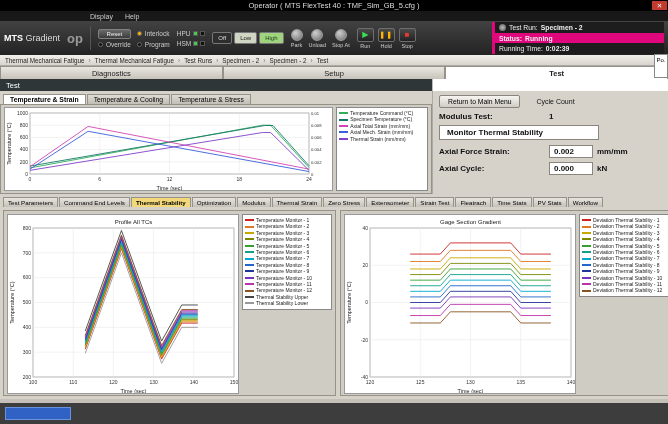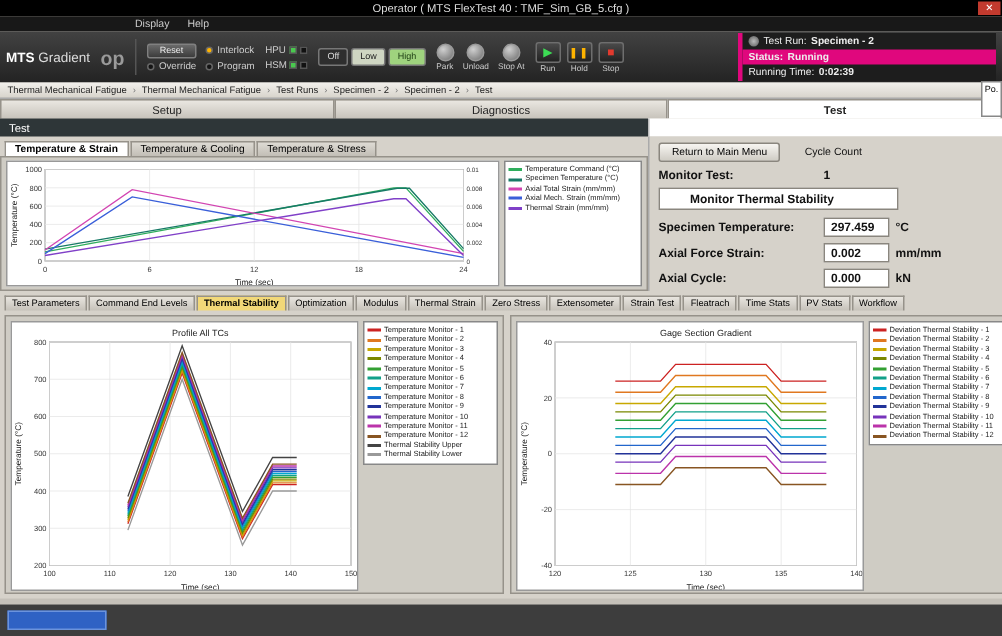--- a/index.html
+++ b/index.html
@@ -65,21 +65,21 @@
 .legend.top{width:92px;height:84px;align-self:flex-start}
 .legend.tall{width:90px;align-self:flex-start;max-height:182px}
 svg.chart{background:#fff;border:1px solid #999}
 
 .right-panel{flex:1;background:#d6d2ca;border-left:1px solid #aaa;padding:4px 6px;font-size:8px;color:#111}
 .rp-row{display:flex;align-items:center;margin-bottom:4px}
 .return-btn{background:linear-gradient(#f7f5f1,#cfccc4);border:1px solid #8a867e;font-size:6.8px;padding:2px 8px;border-radius:2px;cursor:pointer}
 .cycle{font-size:7px;margin-left:16px}
 .rp-label{font-weight:bold;font-size:8px;width:110px;display:inline-block}
 .rp-strong{font-weight:bold}
-.monitor-box{background:#fff;border:1px solid #8a867e;padding:2px 20px;font-size:8px;font-weight:bold;width:160px;margin-bottom:5px}
+.monitor-box{background:#fff;border:1px solid #8a867e;padding:2px 7px;font-size:8px;font-weight:bold;width:160px;margin-bottom:5px}
 .val-box{background:#fff;border:1px solid #8a867e;padding:1px 4px;font-size:8px;font-weight:bold;min-width:44px;display:inline-block;margin-right:4px}
 .unit{font-weight:bold;font-size:8px}
 
 .bottomtabs{height:13px;display:flex;align-items:flex-end;padding-left:3px;background:#d6d2ca}
 .btab{padding:1px 4px;font-size:6.2px;background:linear-gradient(#e8e5df,#c5c1b9);border:1px solid #96928a;border-bottom:none;white-space:nowrap;cursor:pointer;margin-right:1px}
 .btab.selected{background:#f2d878;font-weight:bold}
 
 .content-bottom{height:192px;display:flex;gap:4px;padding:3px;background:#d6d2ca}
 .chart-group{flex:1;display:flex;gap:3px;background:#cfccc4;border:1px solid #96928a;padding:3px}
 
@@ -200,22 +200,22 @@
 <div class="breadcrumb">
     <div class="crumb">Thermal Mechanical Fatigue</div>
     <div class="crumb">Thermal Mechanical Fatigue</div>
     <div class="crumb">Test Runs</div>
     <div class="crumb">Specimen - 2</div>
     <div class="crumb">Specimen - 2</div>
     <div class="crumb">Test</div>
   </div>
 
 <div class="maintabs">
+  <div class="mtab">Diagnostics</div>
   <div class="mtab">Setup</div>
-  <div class="mtab">Diagnostics</div>
   <div class="mtab selected">Test</div>
 </div>
 
 <div class="sectionbar">
   <div class="secleft">Test</div>
   <div class="secright"></div>
 </div>
 
 <div class="side-tab">Po.</div>
 
@@ -289,29 +289,24 @@
         </div>
     </div>
   </div>
 
   <div class="right-panel">
     <div class="rp-row">
       <button class="return-btn">Return to Main Menu</button>
       <span class="cycle">Cycle Count</span>
     </div>
     <div class="rp-row">
-      <span class="rp-label">Monitor Test:</span>
+      <span class="rp-label">Modulus Test:</span>
       <span class="rp-strong">1</span>
     </div>
     <div class="monitor-box">Monitor Thermal Stability</div>
-    <div class="rp-row">
-      <span class="rp-label">Specimen Temperature:</span>
-      <span class="val-box">297.459</span>
-      <span class="unit">°C</span>
-    </div>
     <div class="rp-row">
       <span class="rp-label">Axial Force Strain:</span>
       <span class="val-box">0.002</span>
       <span class="unit">mm/mm</span>
     </div>
     <div class="rp-row">
       <span class="rp-label">Axial Cycle:</span>
       <span class="val-box">0.000</span>
       <span class="unit">kN</span>
     </div>

